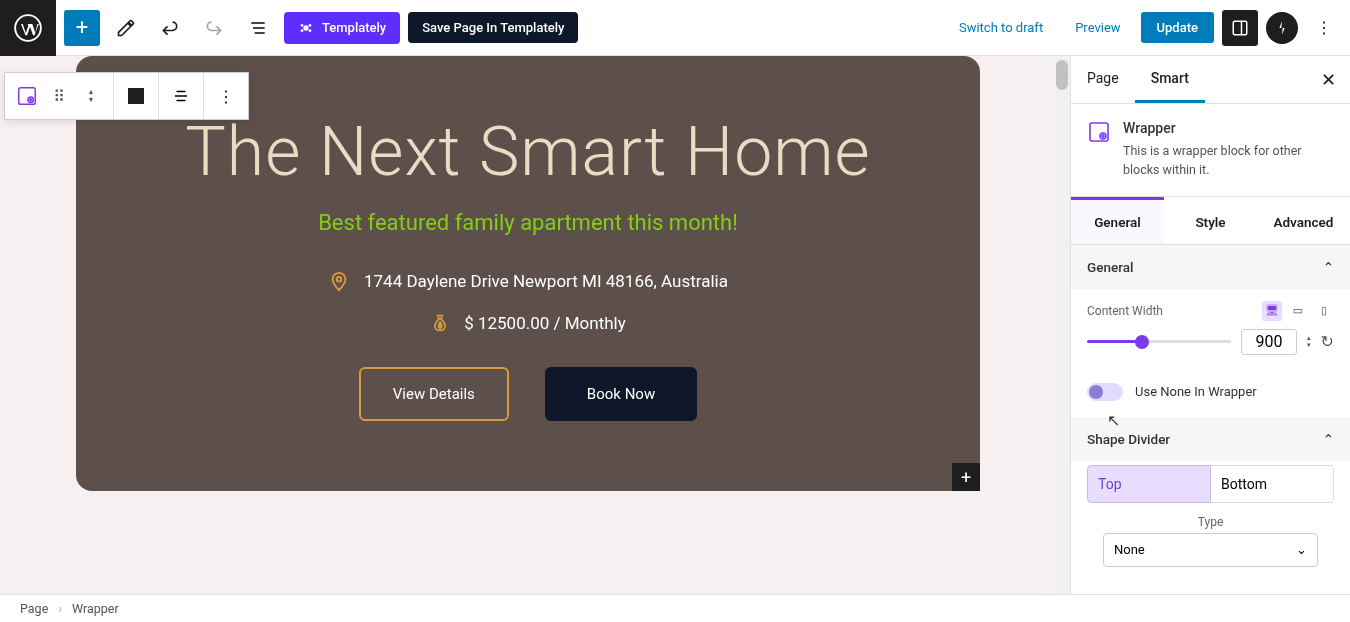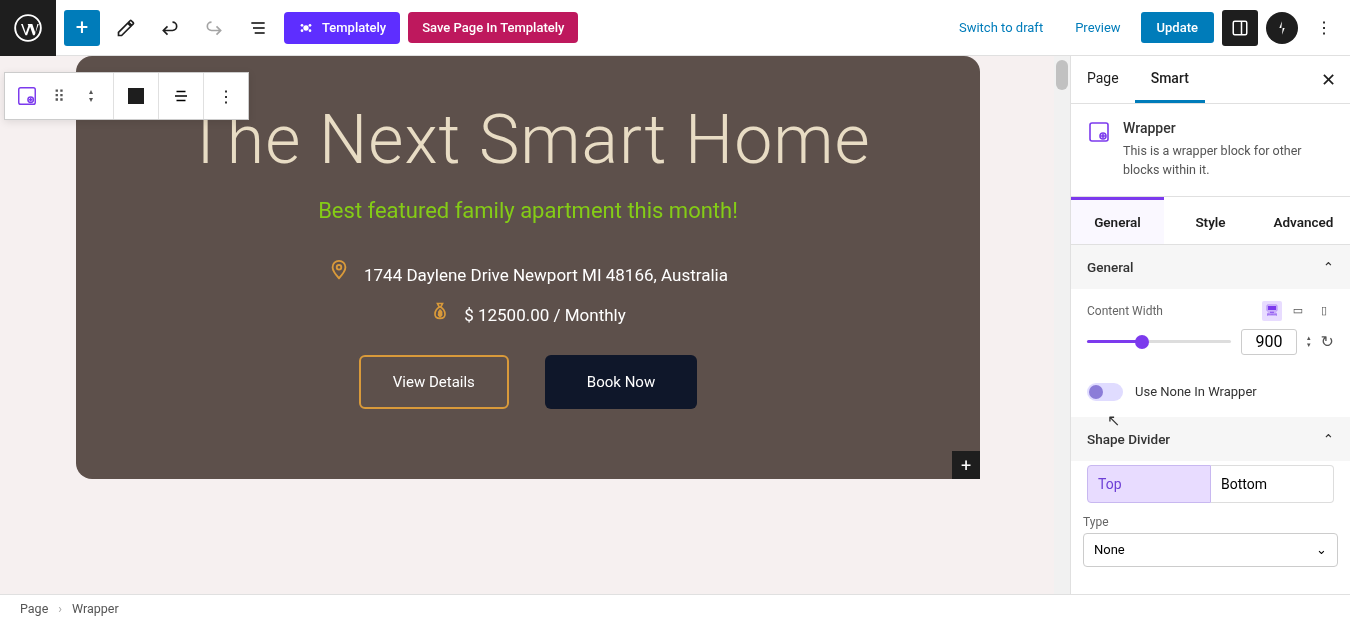--- a/index.html
+++ b/index.html
@@ -5,21 +5,21 @@
 * { margin: 0; padding: 0; box-sizing: border-box; font-family: -apple-system, BlinkMacSystemFont, "Segoe UI", Roboto, sans-serif; }
 body { width: 1350px; height: 622px; background: #fff; overflow: hidden; position: relative; }
 
 
 .top-bar { height: 56px; background: #fff; border-bottom: 1px solid #e0e0e0; display: flex; align-items: center; padding: 0 8px; gap: 8px; }
 .wp-logo { width: 56px; height: 56px; background: #1e1e1e; display: flex; align-items: center; justify-content: center; color: #fff; margin-left: -8px; }
 .wp-logo svg { width: 28px; height: 28px; }
 .add-btn { width: 36px; height: 36px; background: #007cba; color: #fff; border-radius: 3px; display: flex; align-items: center; justify-content: center; font-size: 22px; cursor: pointer; }
 .icon-btn { width: 36px; height: 36px; display: flex; align-items: center; justify-content: center; cursor: pointer; color: #1e1e1e; border-radius: 2px; }
 .templately-btn { background: #5e2eff; color: #fff; padding: 8px 14px; border-radius: 4px; font-size: 13px; font-weight: 500; display: flex; align-items: center; gap: 8px; cursor: pointer; }
-.templately-btn2 { background: #be185d; color: #fff; padding: 8px 14px; border-radius: 4px; font-size: 13px; font-weight: 500; cursor: pointer; }
+.templately-btn2 { background: #0f172a; color: #fff; padding: 8px 14px; border-radius: 4px; font-size: 13px; font-weight: 500; cursor: pointer; }
 .spacer { flex: 1; }
 .link-btn { color: #007cba; font-size: 13px; padding: 8px 12px; cursor: pointer; }
 .update-btn { background: #007cba; color: #fff; padding: 8px 16px; border-radius: 3px; font-size: 13px; font-weight: 500; cursor: pointer; }
 .square-btn { width: 36px; height: 36px; background: #1e1e1e; color: #fff; border-radius: 3px; display: flex; align-items: center; justify-content: center; cursor: pointer; }
 .circle-btn { width: 32px; height: 32px; border-radius: 50%; background: #1e1e1e; color: #fff; display: flex; align-items: center; justify-content: center; font-size: 12px; cursor: pointer; position: relative; }
 .more-btn { width: 36px; height: 36px; display: flex; align-items: center; justify-content: center; cursor: pointer; }
 
 
 .main { display: flex; height: calc(622px - 56px - 28px); }
 .canvas-area { flex: 1;  position: relative; overflow: hidden; }
@@ -30,24 +30,24 @@
 .block-toolbar { position: absolute; top: 72px; left: 4px; background: #fff; border: 1px solid #ccc; box-shadow: 0 2px 8px rgba(0,0,0,0.1); display: flex; height: 48px; z-index: 100; }
 .bt-seg { border-right: 1px solid #e0e0e0; display: flex; align-items: center; padding: 0 8px; gap: 4px; }
 .bt-seg:last-child { border-right: none; }
 .bt-icon { width: 28px; height: 28px; display: flex; align-items: center; justify-content: center; cursor: pointer; }
 .bt-wrapper-icon { color: #7c3aed; }
 .bt-drag { color: #555; }
 .bt-stack { display: flex; flex-direction: column; font-size: 8px; color: #555; line-height: 8px; }
 .bt-black-sq { width: 16px; height: 16px; background: #1e1e1e; }
 
 
-.hero { background: #5d504b; border-radius: 16px; margin: 0 90px 0 76px; padding: 44px 40px 70px; position: relative; text-align: center; }
+.hero { background: #5d504b; border-radius: 16px; margin: 0 90px 0 76px; padding: 56px 40px 70px; position: relative; text-align: center; }
 .hero h1 { font-size: 68px; font-weight: 300; color: #e8dcc4; letter-spacing: 1px; margin-bottom: 18px; }
 .hero-sub { color: #84cc16; font-size: 22px; font-weight: 400; margin-bottom: 36px; }
-.hero-row { display: flex; align-items: flex-end; justify-content: center; gap: 14px; color: #fff; font-size: 17px; margin-bottom: 16px; }
+.hero-row { display: flex; align-items: flex-start; justify-content: center; gap: 14px; color: #fff; font-size: 17px; margin-bottom: 16px; }
 .hero-row .ico { color: #d99a3a; }
 .hero-btns { display: flex; justify-content: center; gap: 36px; margin-top: 30px; }
 .btn-outline { border: 2px solid #d99a3a; color: #fff; background: transparent; padding: 16px 32px; border-radius: 6px; font-size: 15px; cursor: pointer; }
 .btn-solid { background: #0f172a; color: #fff; border: none; padding: 16px 42px; border-radius: 6px; font-size: 15px; cursor: pointer; }
 .add-block-corner { position: absolute; bottom: 0; right: 0; width: 28px; height: 28px; background: #1e1e1e; color: #fff; display: flex; align-items: center; justify-content: center; font-size: 18px; cursor: pointer; }
 
 
 .scroll-track { position: absolute; right: 0; top: 56px; width: 16px; bottom: 28px; background: #f1f1f1; }
 .scroll-thumb { position: absolute; left: 2px; right: 2px; top: 4px; height: 30px; background: #c1c1c1; border-radius: 6px; }
 
@@ -78,21 +78,21 @@
 .spinner { display: flex; flex-direction: column; font-size: 7px; color: #555; line-height: 7px; }
 .reset-ico { cursor: pointer; color: #555; font-size: 16px; }
 .toggle-row { display: flex; align-items: center; gap: 12px; padding: 16px; font-size: 13px; color: #333; }
 .toggle { width: 36px; height: 18px; background: #e0dcff; border-radius: 9px; position: relative; cursor: pointer; }
 .toggle-knob { width: 14px; height: 14px; background: #8b7cd8; border-radius: 50%; position: absolute; top: 2px; left: 2px; }
 .seg-row { display: flex; padding: 4px 16px 12px; }
 .seg-btn { flex: 1; padding: 10px; font-size: 14px; border: 1px solid #ddd; cursor: pointer; }
 .seg-btn.active { background: #e8dcff; color: #6d3fd6; border-color: #c8b8f0; }
 .seg-btn:first-child { border-radius: 4px 0 0 4px; }
 .seg-btn:last-child { border-radius: 0 4px 4px 0; border-left: none; }
-.select-row { padding: 0 12px 12px; }
+.select-row { padding: 0 32px 12px; text-align: center; }
 .select-row label { font-size: 12px; color: #666; display: block; margin-bottom: 4px; }
 .select-box { width: 100%; height: 34px; border: 1px solid #ccc; border-radius: 4px; padding: 0 10px; font-size: 13px; display: flex; align-items: center; justify-content: space-between; cursor: pointer; }
 .cursor-ico { position: absolute; font-size: 16px; pointer-events: none; }
 
 
 .breadcrumb { height: 28px; border-top: 1px solid #e0e0e0; display: flex; align-items: center; padding: 0 20px; gap: 10px; font-size: 12.5px; color: #555; background: #fff; position: absolute; bottom: 0; left: 0; right: 0; }
 .breadcrumb .sep { color: #aaa; }
 </style>
 </head>
 <body>

